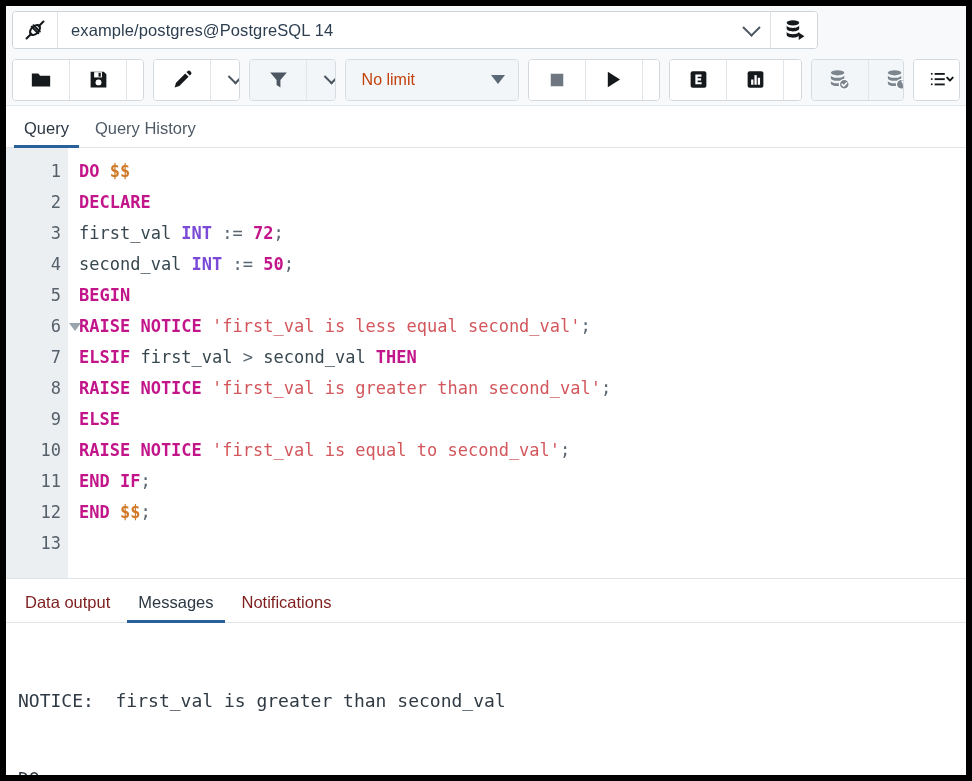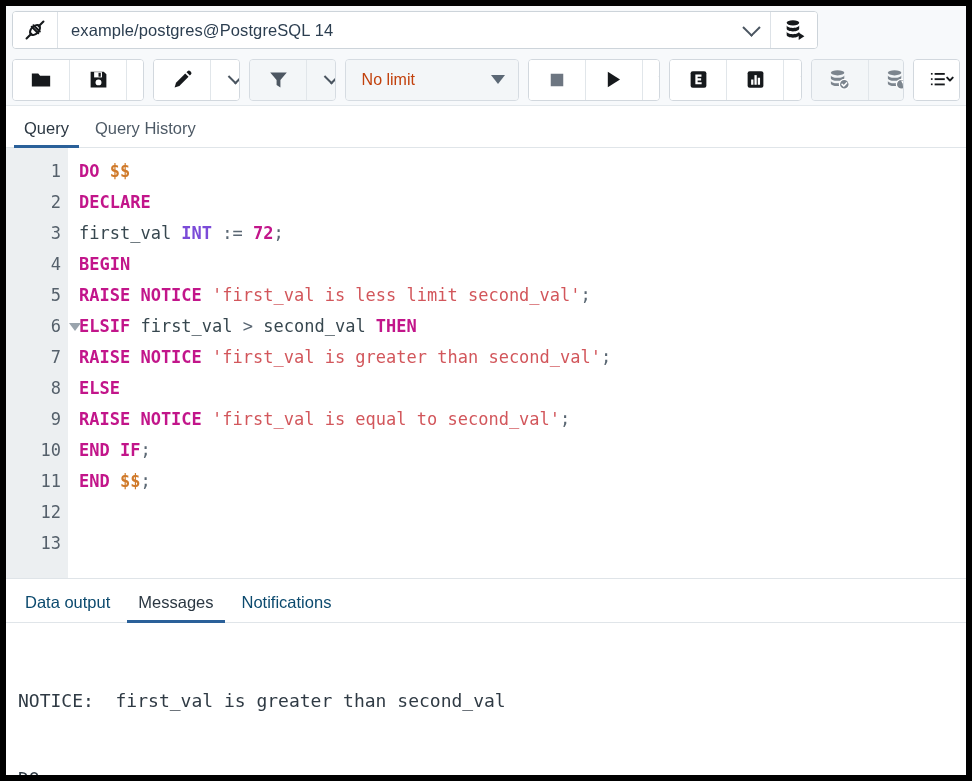--- a/index.html
+++ b/index.html
@@ -244,21 +244,21 @@
     display: flex;
     align-items: flex-end;
     padding-left: 8px;
     border-bottom: 1px solid #e0e5e9;
     box-sizing: border-box;
     background: #ffffff;
   }
   .rtab {
     padding: 0 11px 10px 11px;
     font-size: 16.5px;
-    color: #0c4a6e;
+    color: #7f1d1d;
     position: relative;
     margin-right: 6px;
   }
   .rtab.active { color: #2b3742; }
   .rtab.active::after {
     content: "";
     position: absolute;
     left: 0; right: 0; bottom: -1px;
     height: 3px;
     background: #2a6099;
@@ -467,22 +467,23 @@
         <div class="gline">9</div>
         <div class="gline">10</div>
         <div class="gline">11</div>
         <div class="gline">12</div>
         <div class="gline">13</div>
       </div>
     <div class="code" id="code">
         <div class="cline"><span class="kw">DO</span><span class="var"> </span><span class="dlr">$$</span></div>
         <div class="cline"><span class="kw">DECLARE</span></div>
         <div class="cline"><span class="var">first_val </span><span class="typ">INT</span><span class="var"> </span><span class="op">:=</span><span class="var"> </span><span class="num">72</span><span class="op">;</span></div>
+        <div class="cline"><span class="var">second_val </span><span class="typ">INT</span><span class="var"> </span><span class="op">:=</span><span class="var"> </span><span class="num">50</span><span class="op">;</span></div>
         <div class="cline"><span class="kw">BEGIN</span></div>
-        <div class="cline"><span class="kw">RAISE NOTICE</span><span class="var"> </span><span class="str">'first_val is less limit second_val'</span><span class="op">;</span></div>
+        <div class="cline"><span class="kw">RAISE NOTICE</span><span class="var"> </span><span class="str">'first_val is less equal second_val'</span><span class="op">;</span></div>
         <div class="cline"><span class="kw">ELSIF</span><span class="var"> first_val </span><span class="op">&gt;</span><span class="var"> second_val </span><span class="kw">THEN</span></div>
         <div class="cline"><span class="kw">RAISE NOTICE</span><span class="var"> </span><span class="str">'first_val is greater than second_val'</span><span class="op">;</span></div>
         <div class="cline"><span class="kw">ELSE</span></div>
         <div class="cline"><span class="kw">RAISE NOTICE</span><span class="var"> </span><span class="str">'first_val is equal to second_val'</span><span class="op">;</span></div>
         <div class="cline"><span class="kw">END IF</span><span class="op">;</span></div>
         <div class="cline"><span class="kw">END</span><span class="var"> </span><span class="dlr">$$</span><span class="op">;</span></div>
       </div>
   </div>
 
   <div class="results">

